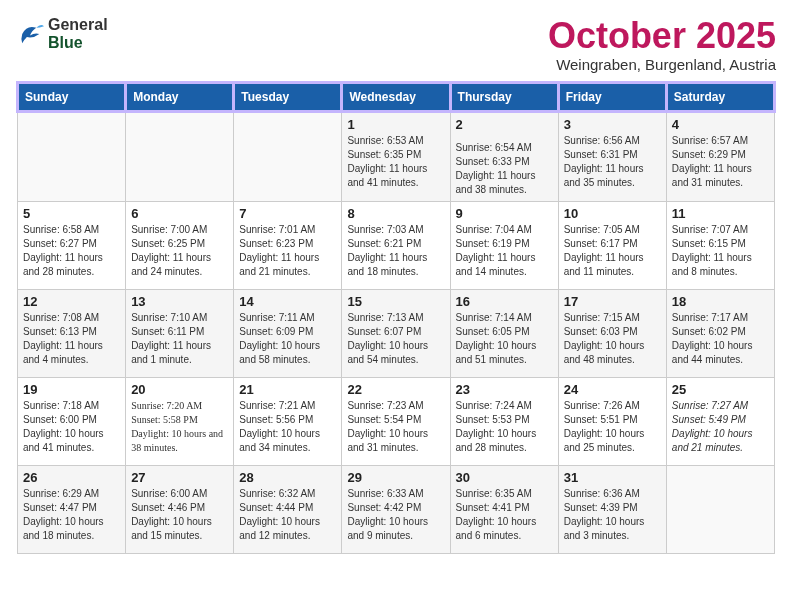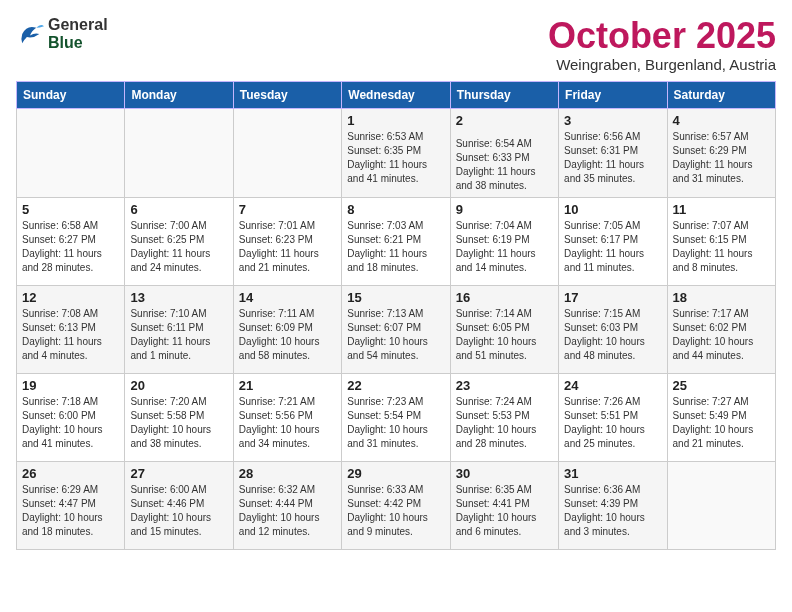--- a/index.html
+++ b/index.html
@@ -51,21 +51,21 @@
       border: 1px solid #ccc;
       font-size: 10.5px;
     }
     .calendar th {
       background: #1a5fa8;
       color: #fff;
       text-align: left;
       padding: 6px 6px;
       font-size: 12px;
       font-weight: bold;
-      border: 1px solid #c4b5fd;
+      border: 3px solid #c4b5fd;
     }
     .calendar td {
       vertical-align: top;
       padding: 4px 5px;
       border: 1px solid #ccc;
       height: 88px;
       width: calc(100% / 7);
       background: #fff;
       font-size: 10.5px;
       color: #333;
@@ -244,21 +244,21 @@
       </tr>
       <tr>
         <td>
           <span class="day-num">19</span>
           <div class="day-info" style="white-space: pre-line;">Sunrise: 7:18 AM
 Sunset: 6:00 PM
 Daylight: 10 hours and 41 minutes.</div>
         </td>
         <td>
           <span class="day-num">20</span>
-          <div class="day-info" style="white-space: pre-line;">Sunrise: 7:20 AM
+          <div class="day-info" style="white-space: pre-line; font-family: Liberation Serif, serif;">Sunrise: 7:20 AM
 Sunset: 5:58 PM
 Daylight: 10 hours and 38 minutes.</div>
         </td>
         <td>
           <span class="day-num">21</span>
           <div class="day-info" style="white-space: pre-line;">Sunrise: 7:21 AM
 Sunset: 5:56 PM
 Daylight: 10 hours and 34 minutes.</div>
         </td>
         <td>
@@ -274,21 +274,21 @@
 Daylight: 10 hours and 28 minutes.</div>
         </td>
         <td>
           <span class="day-num">24</span>
           <div class="day-info" style="white-space: pre-line;">Sunrise: 7:26 AM
 Sunset: 5:51 PM
 Daylight: 10 hours and 25 minutes.</div>
         </td>
         <td>
           <span class="day-num">25</span>
-          <div class="day-info" style="white-space: pre-line;">Sunrise: 7:27 AM
+          <div class="day-info" style="white-space: pre-line; font-style: italic;">Sunrise: 7:27 AM
 Sunset: 5:49 PM
 Daylight: 10 hours and 21 minutes.</div>
         </td>
       </tr>
       <tr>
         <td>
           <span class="day-num">26</span>
           <div class="day-info" style="white-space: pre-line;">Sunrise: 6:29 AM
 Sunset: 4:47 PM
 Daylight: 10 hours and 18 minutes.</div>

